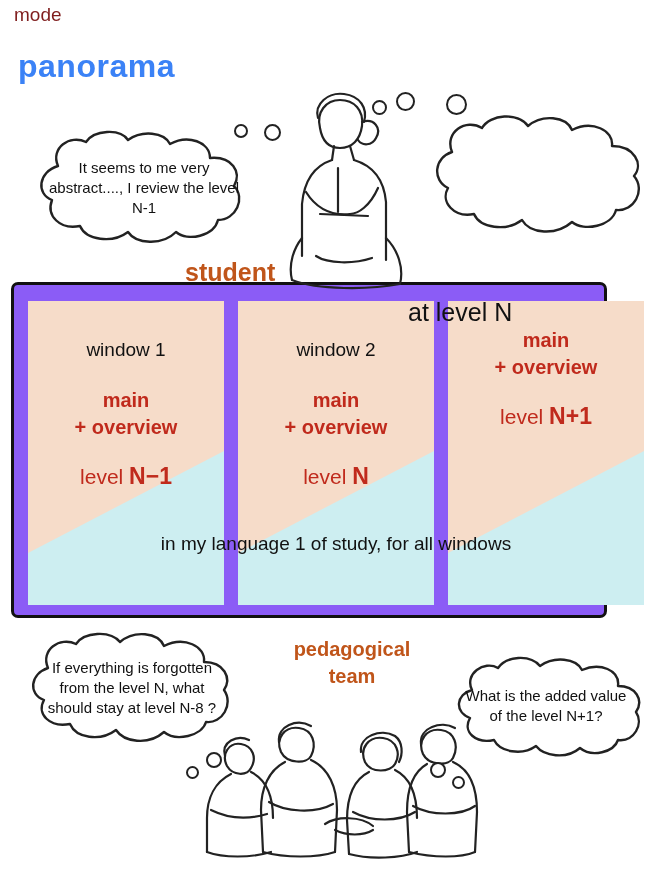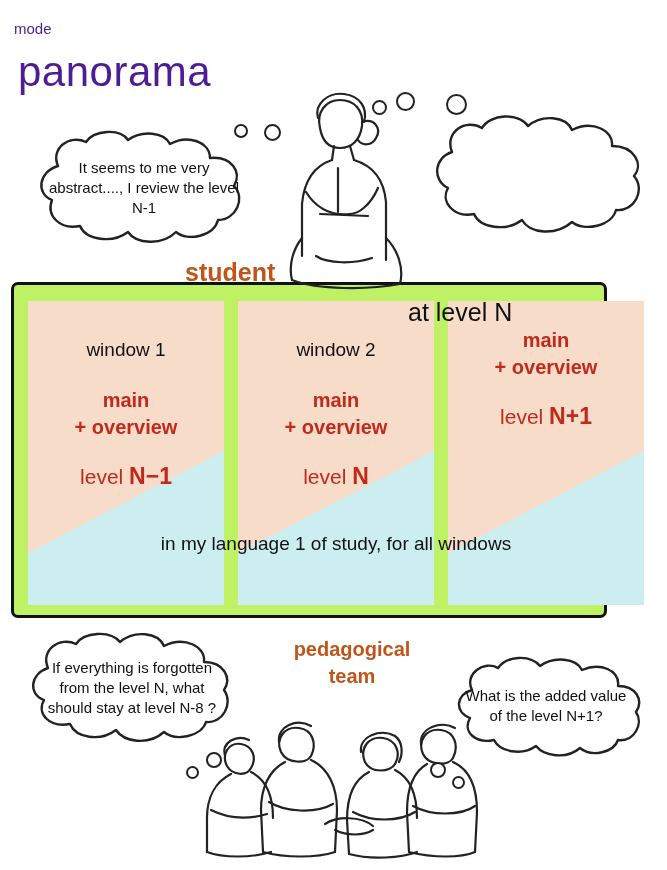--- a/index.html
+++ b/index.html
@@ -12,32 +12,32 @@
     background: #ffffff;
     font-family: "Liberation Sans", sans-serif;
     color: #111111;
     position: relative;
     overflow: hidden;
   }
 
   .mode-label {
     position: absolute;
     left: 14px;
-    top: 20px;
-    font-size: 15px;
-    color: #4c1d95;
+    top: 4px;
+    font-size: 19px;
+    color: #7f1d1d;
   }
 
   .title {
     position: absolute;
     left: 18px;
     top: 48px;
-    font-size: 42px;
-    font-weight: normal;
-    color: #4c1d95;
+    font-size: 32px;
+    font-weight: bold;
+    color: #3b82f6;
     letter-spacing: 0.5px;
   }
 
   
   .bubble {
     position: absolute;
     box-sizing: border-box;
     display: flex;
     align-items: center;
     justify-content: center;
@@ -114,21 +114,21 @@
   
   .panorama-box {
     position: absolute;
     left: 11px;
     top: 282px;
     width: 596px;
     height: 336px;
     box-sizing: border-box;
     border: 3px solid #111111;
     border-radius: 7px;
-    background: #bef264;
+    background: #8b5cf6;
     z-index: 2;
   }
 
   .windows-row {
     position: absolute;
     left: 14px;
     top: 16px;
     width: 616px;
     height: 304px;
     display: flex;

